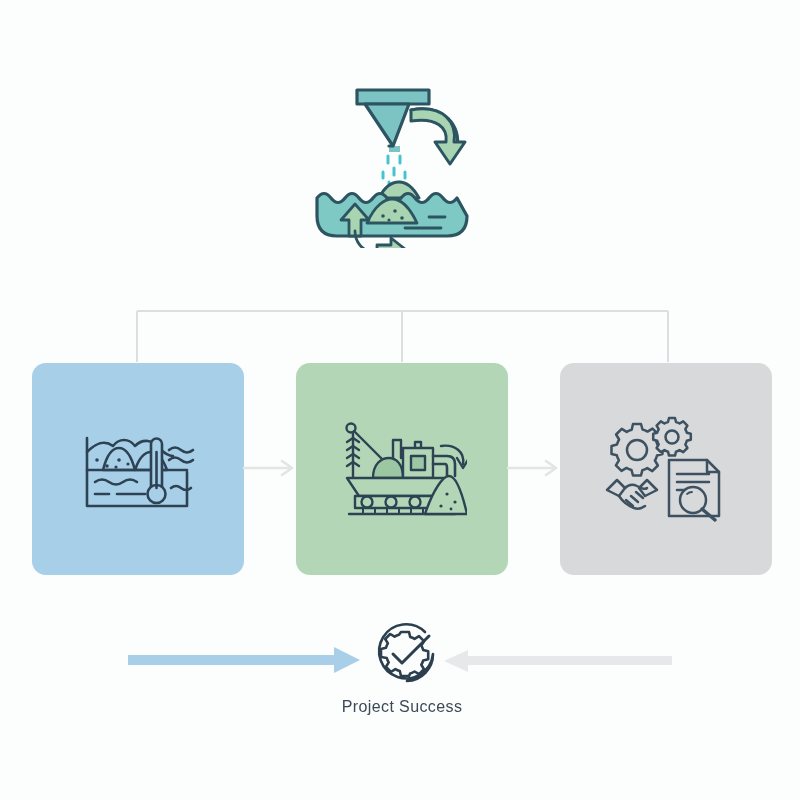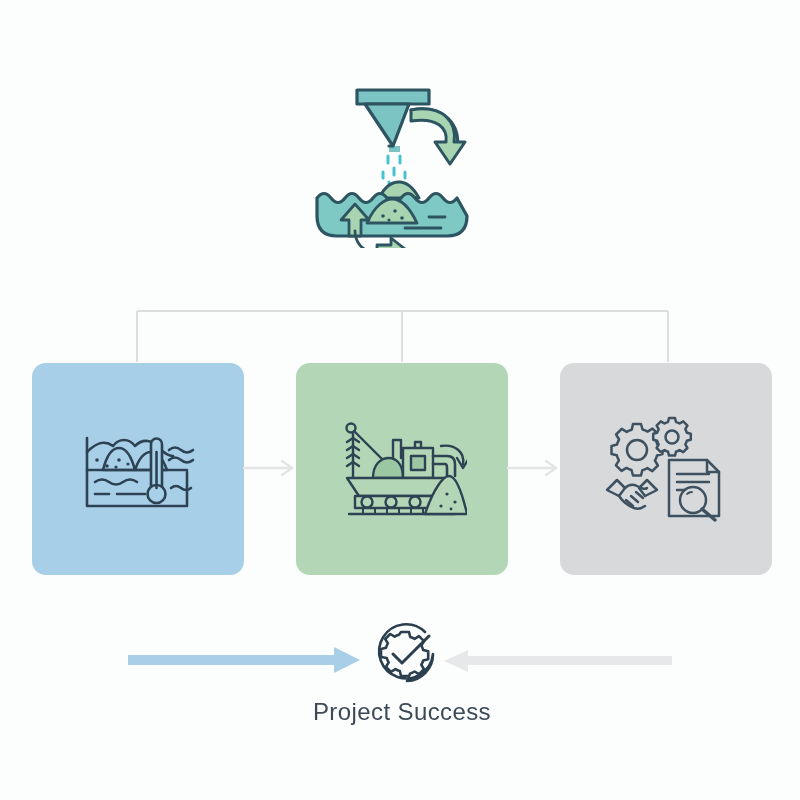--- a/index.html
+++ b/index.html
@@ -91,21 +91,21 @@
     top: 618px;
     width: 76px;
     height: 76px;
   }
   .success-label {
     position: absolute;
     left: 0;
     top: 698px;
     width: 800px;
     text-align: center;
-    font-size: 24px;
+    font-size: 16px;
     letter-spacing: 0.4px;
     color: #3c4a57;
     font-family: "Liberation Sans", sans-serif;
     font-weight: 400;
   }
   .success-label-shift {
     display: inline-block;
     transform: translateX(2px);
   }
 </style>

